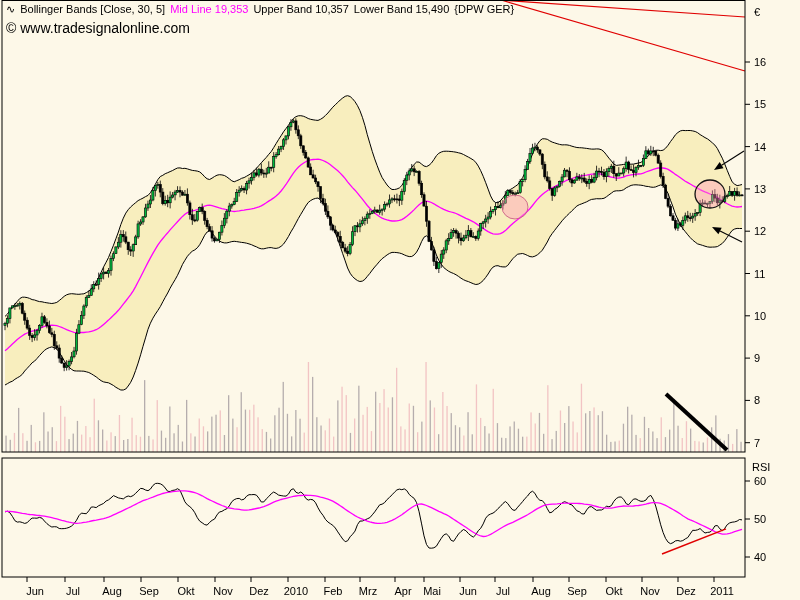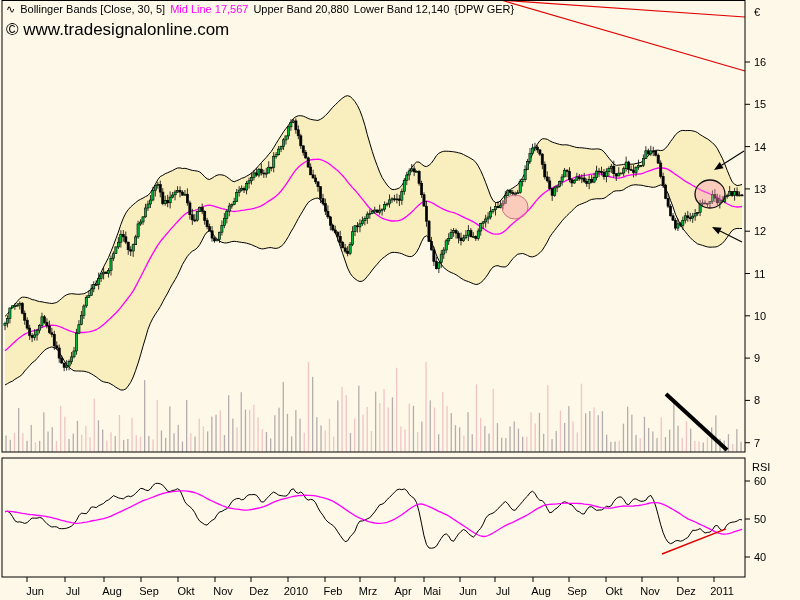--- a/index.html
+++ b/index.html
@@ -1,20 +1,20 @@
 <!DOCTYPE html>
 <html><head>
 <meta charset="utf-8">
 <style>
   html,body{margin:0;padding:0;}
   .page{width:800px;height:600px;position:relative;background:#fdf8e8;
         font-family:"Liberation Sans",sans-serif;overflow:hidden;}
   #chart-svg{position:absolute;left:0;top:0;}
   .title-line{position:absolute;left:6px;top:3px;font-size:11px;color:#000;white-space:nowrap;z-index:5;}
-  .copy-line{position:absolute;left:6px;top:20px;font-size:17px;color:#000;white-space:nowrap;z-index:5;}
+  .copy-line{position:absolute;left:6px;top:20px;font-size:14px;color:#000;white-space:nowrap;z-index:5;}
   .title-line span{margin-right:5px;}
   .magenta{color:#ff00ff;}
   .icon{margin-right:2px;font-size:11px;}
 </style>
 </head>
 <body>
 
 <div class="page">
   <svg id="chart-svg" width="800" height="600">
       <g>
@@ -889,16 +889,16 @@
         <line x1="642" y1="577" x2="642" y2="582" stroke="#000" stroke-width="1"></line>
         <text x="650" y="595" text-anchor="middle">Nov</text>
         <line x1="678" y1="577" x2="678" y2="582" stroke="#000" stroke-width="1"></line>
         <text x="686" y="595" text-anchor="middle">Dez</text>
         <line x1="714" y1="577" x2="714" y2="582" stroke="#000" stroke-width="1"></line>
         <text x="722" y="595" text-anchor="middle">2011</text>
       </g>
     </svg>
 
   <div class="title-line">
-    <span class="icon">∿</span><span>Bollinger Bands [Close, 30, 5]</span><span class="magenta">Mid Line 17,567</span><span>Upper Band 20,880</span><span>Lower Band 12,140</span><span>{DPW GER}</span>
+    <span class="icon">∿</span><span>Bollinger Bands [Close, 30, 5]</span><span class="magenta">Mid Line 19,353</span><span>Upper Band 10,357</span><span>Lower Band 15,490</span><span>{DPW GER}</span>
   </div>
   <div class="copy-line">© www.tradesignalonline.com</div>
 </div>
 
 </body></html>

